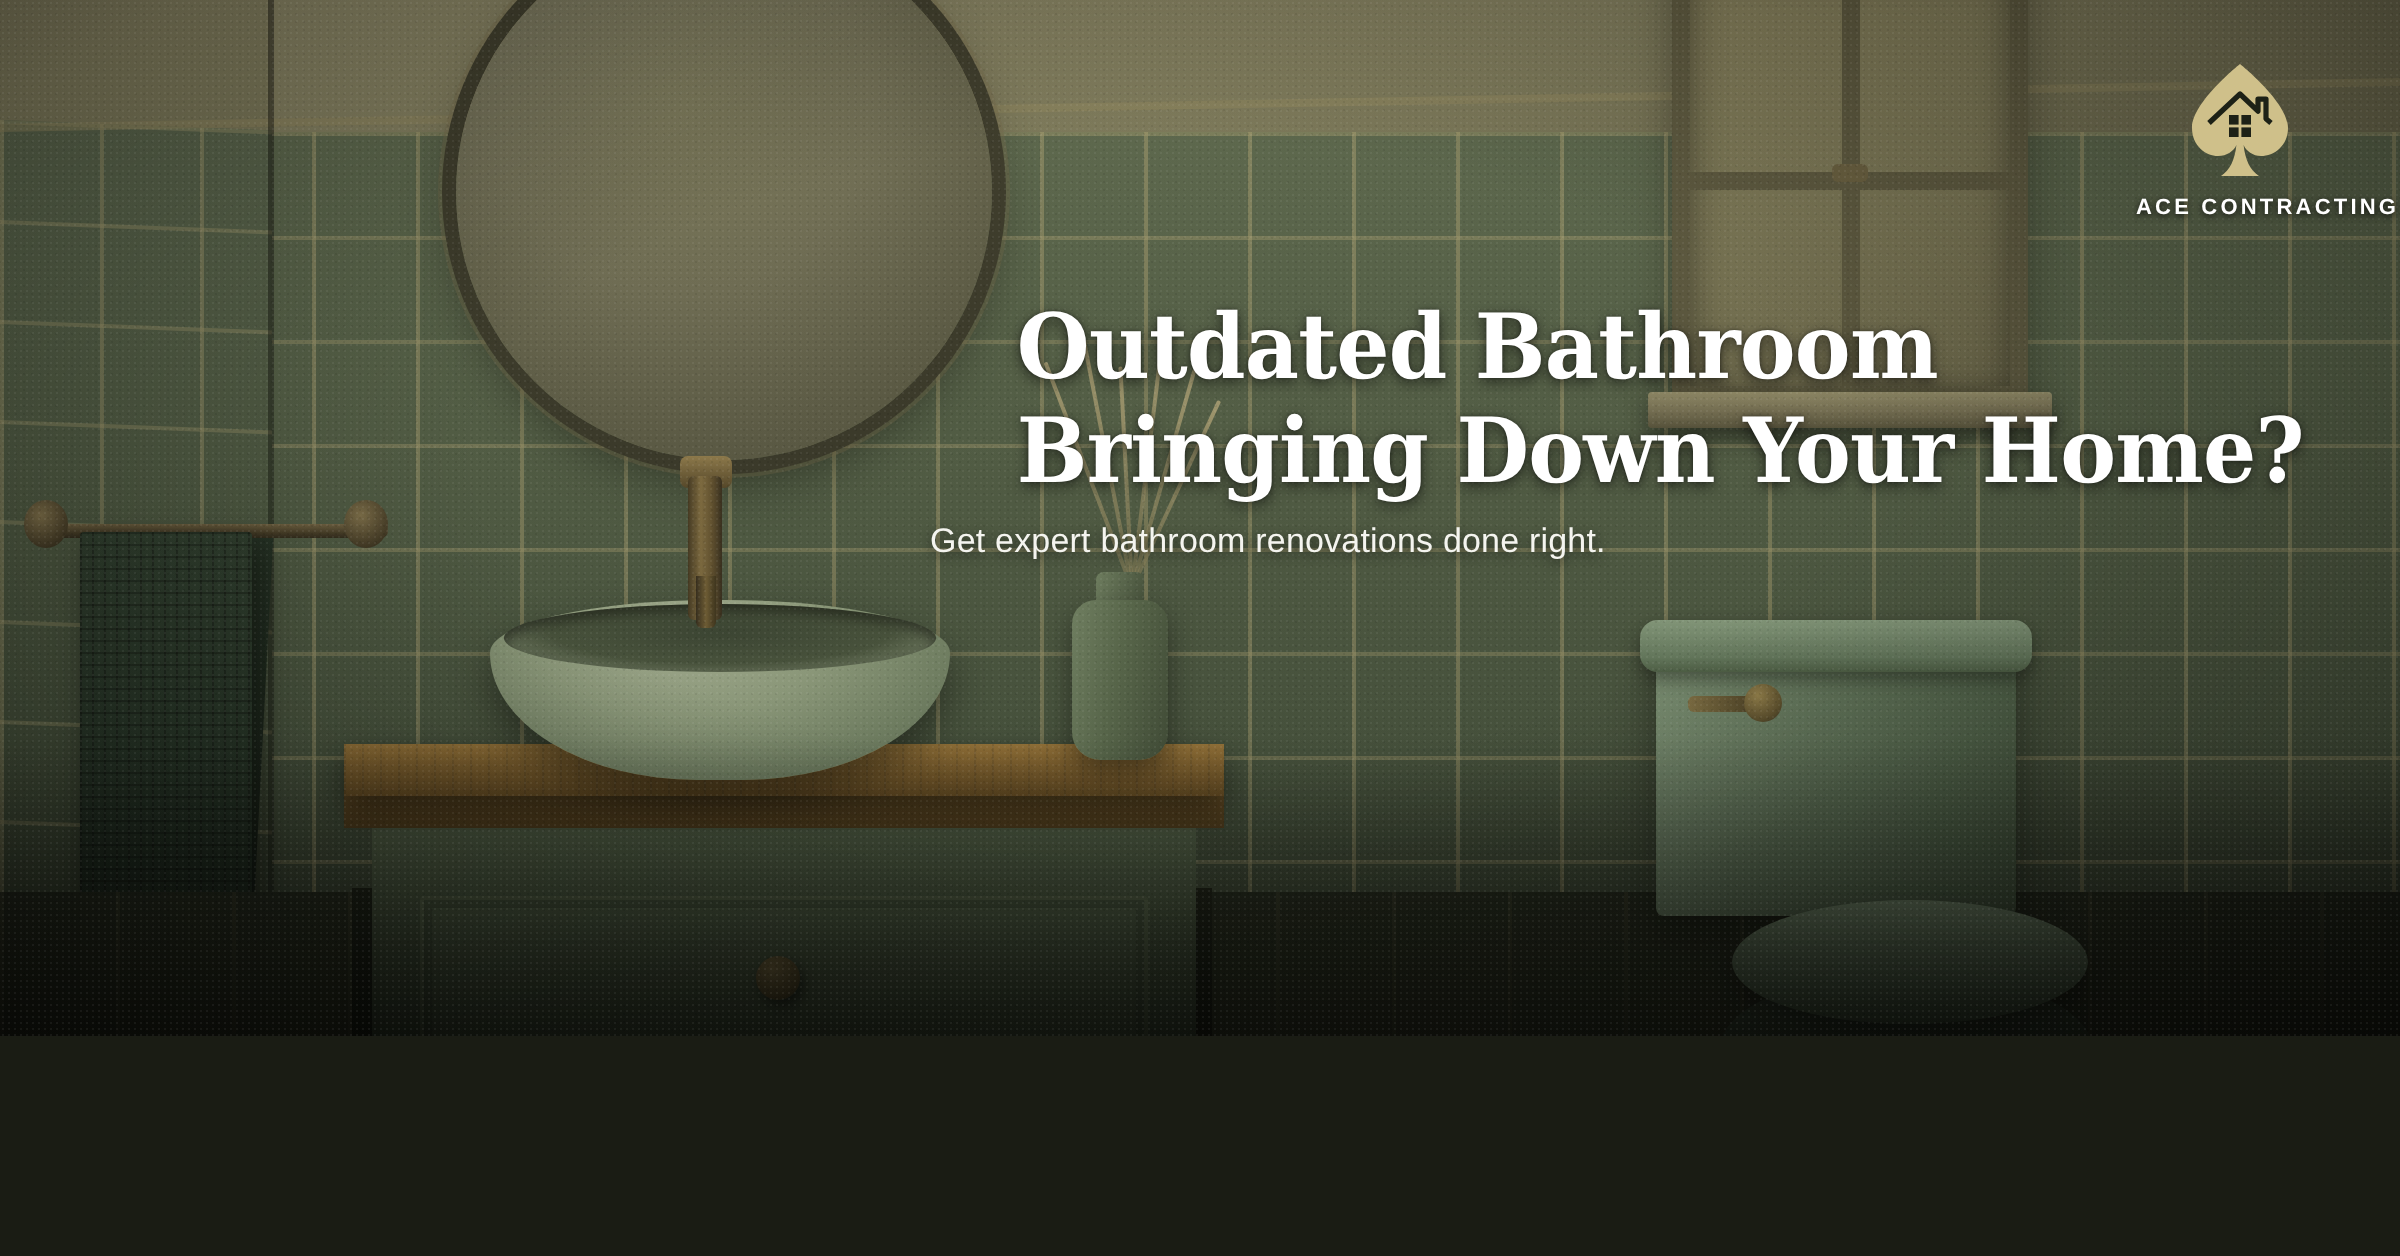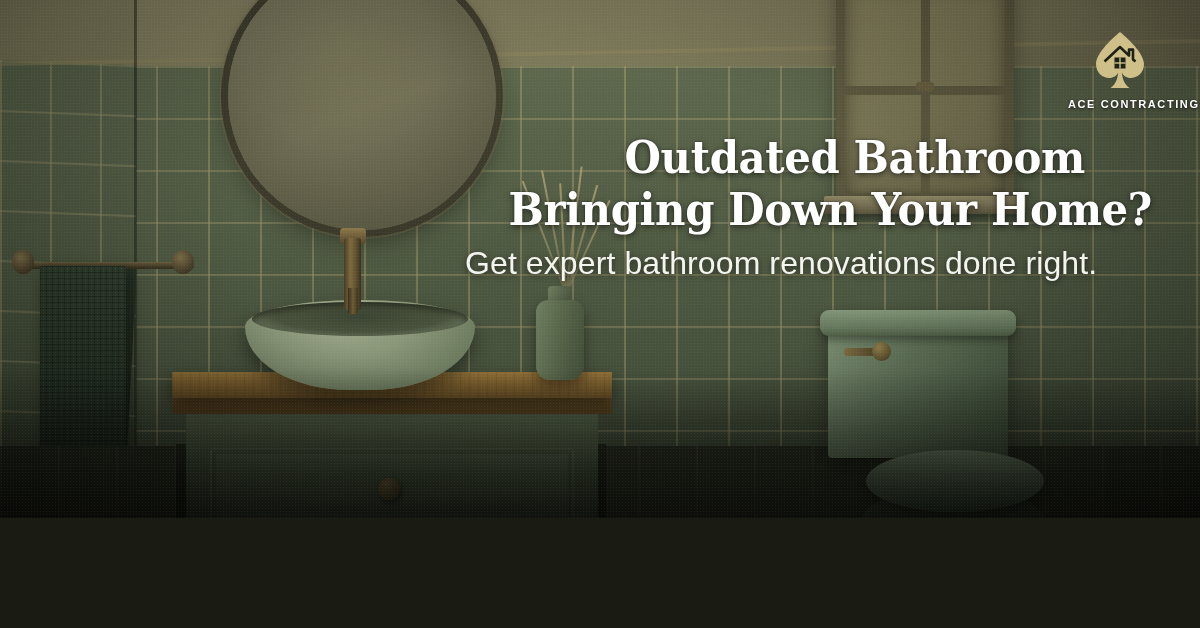--- a/index.html
+++ b/index.html
@@ -281,40 +281,40 @@
   .logo-word{
     margin-top:6px;color:#ffffff;font-size:11px;font-weight:bold;
     letter-spacing:1.6px;
     font-family:"Liberation Sans Narrow","Liberation Sans",sans-serif;
     text-shadow:0 1px 3px rgba(0,0,0,.8);
     white-space:nowrap;
   }
 
   
   .copy{
-    position:absolute;right:115px;top:132px;width:620px;text-align:right;z-index:35;
+    position:absolute;right:115px;top:148px;width:620px;z-index:35;
   }
   .headline{
     color:#ffffff;
     font-family:"DejaVu Serif","Liberation Serif",serif;
     font-weight:bold;
     font-size:45px;
     line-height:52px;
     letter-spacing:-.4px;
     margin:0;
     transform:scaleX(.93);
     transform-origin:right center;
     text-shadow:0 2px 7px rgba(0,0,0,.55), 0 0 2px rgba(0,0,0,.4);
     white-space:nowrap;
   }
   .subhead{
     margin:9px 0 0 0;
     color:#f4f4ef;
     font-family:"Liberation Sans",sans-serif;
-    font-size:32px;
+    font-size:17px;
     font-weight:400;
     letter-spacing:.1px;
     text-shadow:0 2px 6px rgba(0,0,0,.6);
     white-space:nowrap;
   }
 
   
   .cta{
     position:absolute;left:655px;top:504px;width:545px;height:90px;
     border-radius:45px 0 0 45px;

